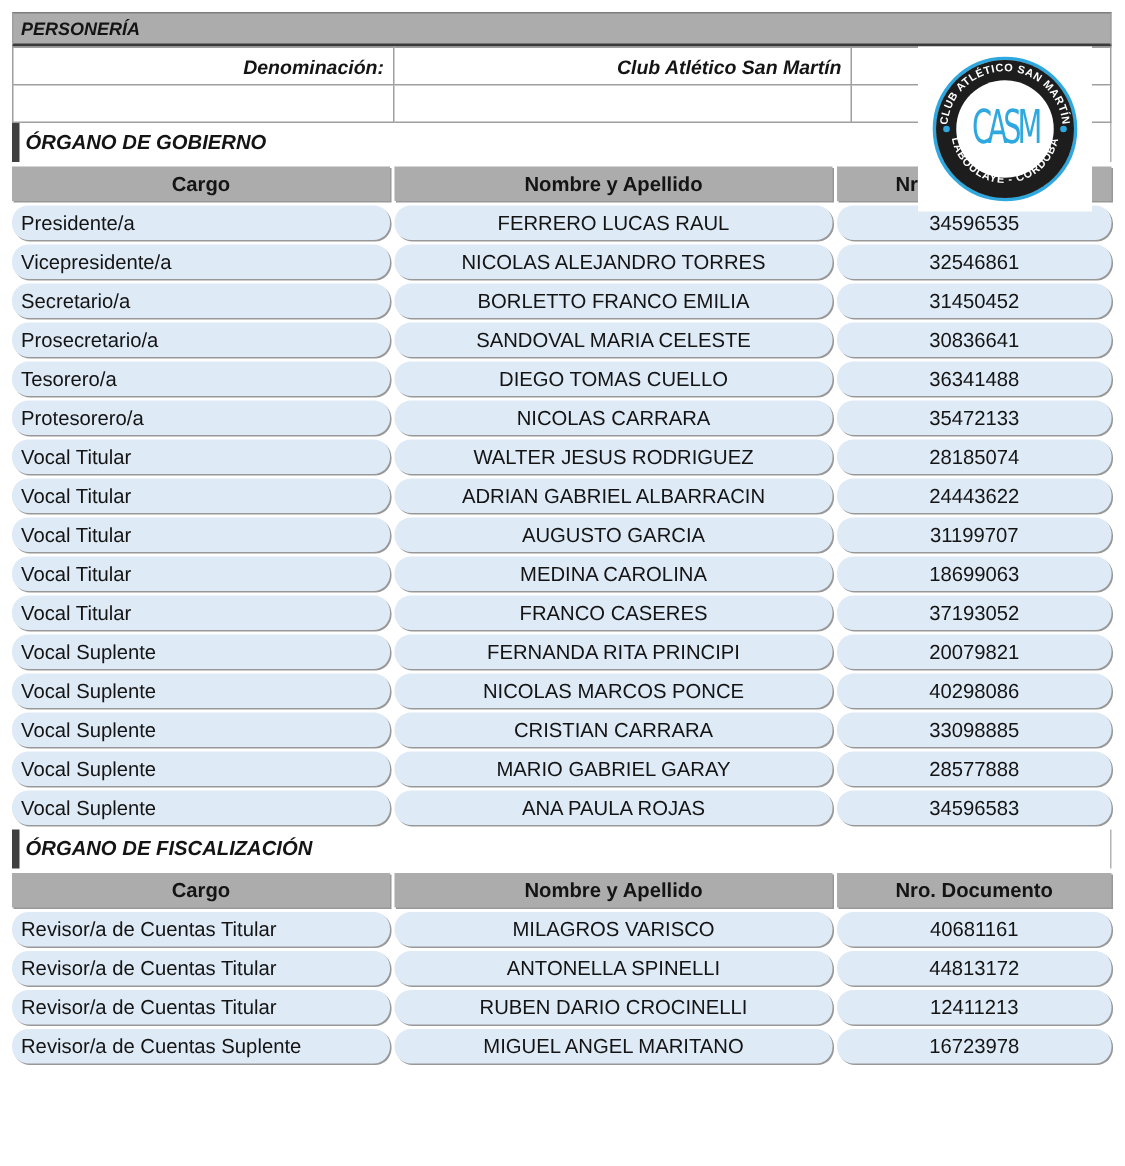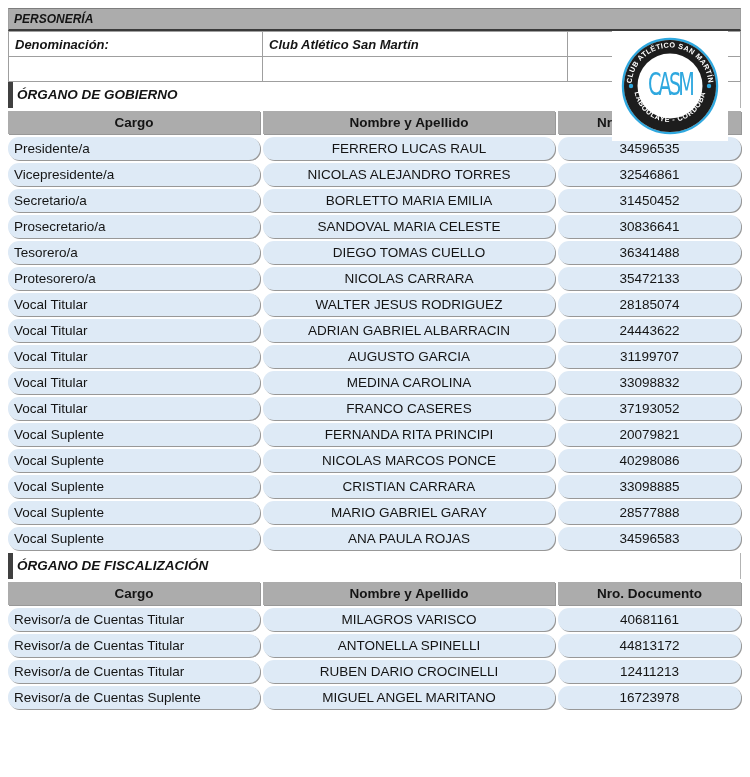--- a/index.html
+++ b/index.html
@@ -17,21 +17,21 @@
     border-left:1px solid #9f9f9f;border-right:1px solid #9f9f9f;
     font-weight:bold;font-style:italic;font-size:12px;
     height:18px;line-height:18px;padding:1px 5px;
   }
 
   
   table.info{border-collapse:collapse;width:100%;table-layout:fixed;}
   table.info td{
     border:1px solid #9f9f9f;height:24px;padding:0 6px;
     font-size:13px;font-weight:bold;font-style:italic;background:#fff;
-    white-space:nowrap;overflow:hidden;
+    white-space:nowrap;overflow:hidden;text-align:right;
   }
 
   
   .section-title{
     font-weight:bold;font-style:italic;font-size:13.5px;
     height:26px;line-height:26px;padding:0 4px;
     border-left:5px solid #404040;border-right:1px solid #b3b3b3;
     background:#fff;
   }
 
@@ -111,21 +111,21 @@
         </tr>
 
         <tr>
           <td class="c1">Vicepresidente/a</td>
           <td class="c2">NICOLAS ALEJANDRO TORRES</td>
           <td class="c3">32546861</td>
         </tr>
 
         <tr>
           <td class="c1">Secretario/a</td>
-          <td class="c2">BORLETTO MARIA EMILIA</td>
+          <td class="c2">BORLETTO FRANCO EMILIA</td>
           <td class="c3">31450452</td>
         </tr>
 
         <tr>
           <td class="c1">Prosecretario/a</td>
           <td class="c2">SANDOVAL MARIA CELESTE</td>
           <td class="c3">30836641</td>
         </tr>
 
         <tr>
@@ -154,21 +154,21 @@
 
         <tr>
           <td class="c1">Vocal Titular</td>
           <td class="c2">AUGUSTO GARCIA</td>
           <td class="c3">31199707</td>
         </tr>
 
         <tr>
           <td class="c1">Vocal Titular</td>
           <td class="c2">MEDINA CAROLINA</td>
-          <td class="c3">33098832</td>
+          <td class="c3">18699063</td>
         </tr>
 
         <tr>
           <td class="c1">Vocal Titular</td>
           <td class="c2">FRANCO CASERES</td>
           <td class="c3">37193052</td>
         </tr>
 
         <tr>
           <td class="c1">Vocal Suplente</td>

